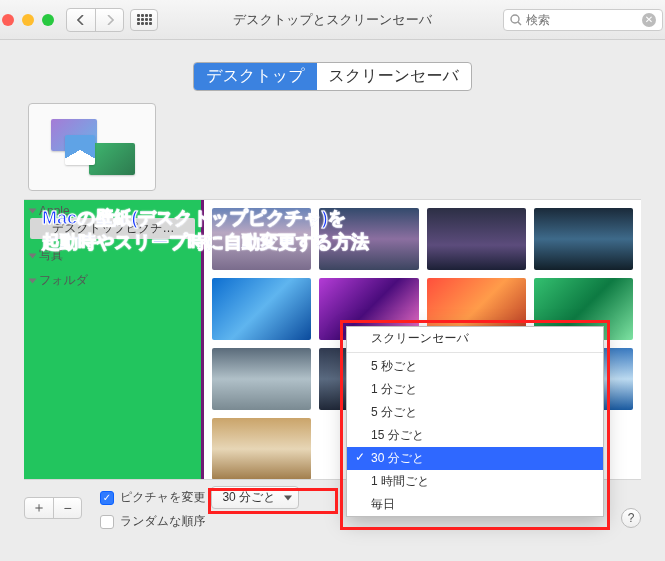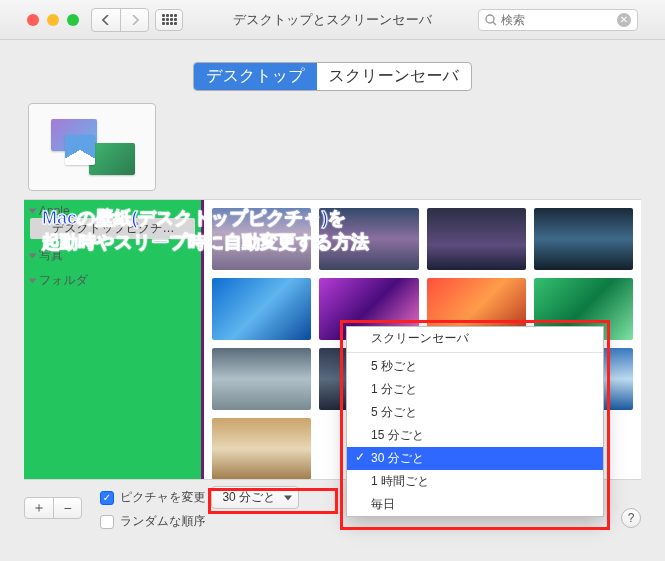--- a/index.html
+++ b/index.html
@@ -19,21 +19,21 @@
     position: relative;
     border-radius: 6px 6px 0 0;
   }
   
   .titlebar {
     height: 40px;
     background: linear-gradient(#f6f6f6, #e8e8e8);
     border-bottom: 1px solid #cfcfcf;
     display: flex;
     align-items: center;
-    padding: 0 27px;
+    padding: 0 2px;
     position: relative;
   }
   .traffic {
     display: flex;
     gap: 8px;
     margin-right: 12px;
   }
   .traffic span {
     width: 12px; height: 12px; border-radius: 50%;
     display: inline-block;

